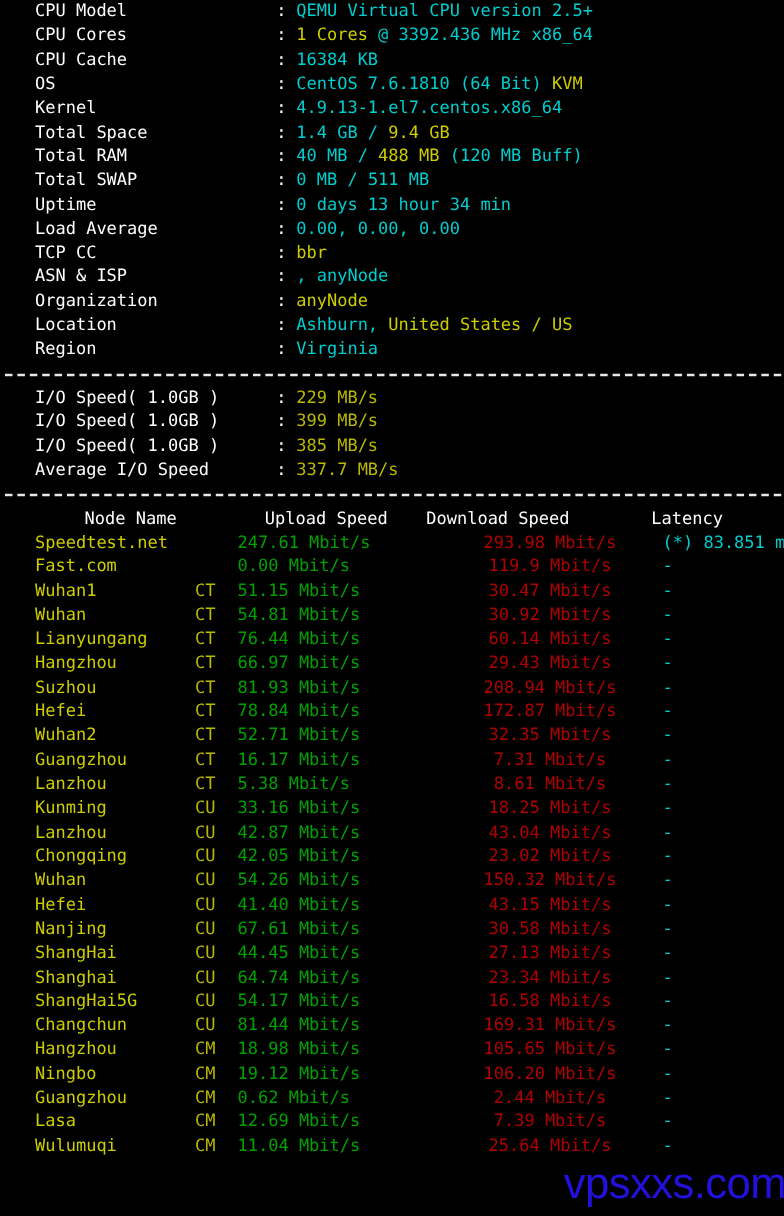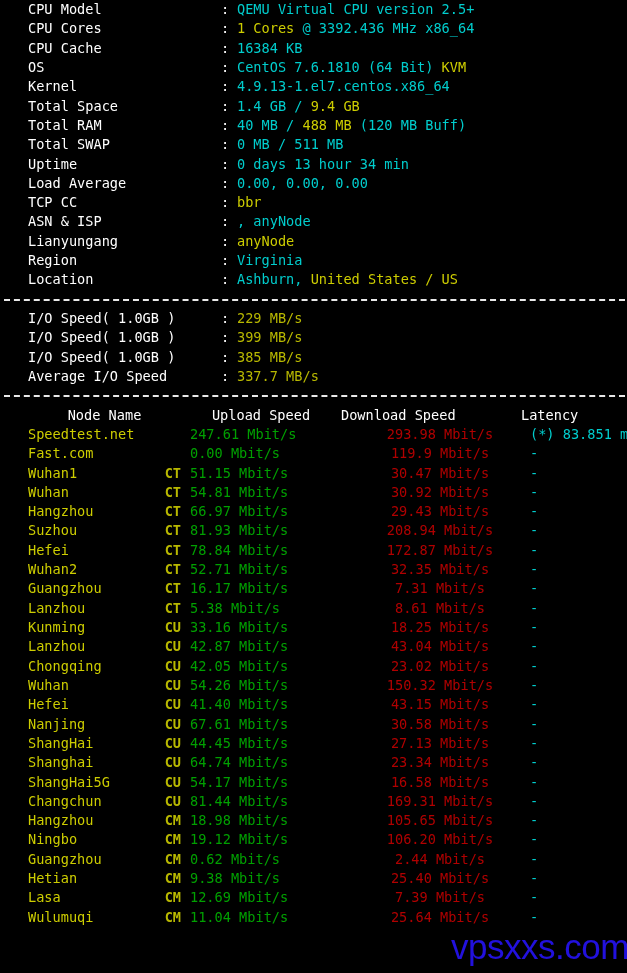--- a/index.html
+++ b/index.html
@@ -55,21 +55,21 @@
   
   .info-label { display: inline-block; width: 193px; color: #ffffff; }
   .info-colon { display: inline-block; width: 16px; color: #ffffff; }
 
   
   .io-label { display: inline-block; width: 193px; color: #ffffff; }
   .io-colon { display: inline-block; width: 16px; color: #ffffff; }
 
   
   .st-node { display: inline-block; width: 128px; }
-  .st-isp  { display: inline-block; width: 25px; text-align: right; font-weight: bold; }
+  .st-isp  { display: inline-block; width: 25px; text-align: left; }
   .st-up   { display: inline-block; width: 160px; padding-left: 9px; }
   .st-down { display: inline-block; width: 180px; }
   .st-lat  { display: inline-block; }
 
   .hdr-node { display: inline-block; width: 153px; color: #ffffff; text-align: center; }
   .hdr-up   { display: inline-block; width: 160px; color: #ffffff; text-align: center; }
   .hdr-down { display: inline-block; width: 180px; color: #ffffff; }
   .hdr-lat  { display: inline-block; color: #ffffff; }
 
   
@@ -98,61 +98,61 @@
       <div class="row"><span class="info-label">CPU Cache</span><span class="info-colon">:</span><span class="c-cyan">16384 KB</span></div>
       <div class="row"><span class="info-label">OS</span><span class="info-colon">:</span><span class="c-cyan">CentOS 7.6.1810 (64 Bit)</span><span class="c-yellow"> KVM</span></div>
       <div class="row"><span class="info-label">Kernel</span><span class="info-colon">:</span><span class="c-cyan">4.9.13-1.el7.centos.x86_64</span></div>
       <div class="row"><span class="info-label">Total Space</span><span class="info-colon">:</span><span class="c-cyan">1.4 GB</span><span class="c-cyan"> / </span><span class="c-yellow">9.4 GB</span></div>
       <div class="row"><span class="info-label">Total RAM</span><span class="info-colon">:</span><span class="c-cyan">40 MB</span><span class="c-cyan"> / </span><span class="c-yellow">488 MB</span><span class="c-cyan"> (120 MB Buff)</span></div>
       <div class="row"><span class="info-label">Total SWAP</span><span class="info-colon">:</span><span class="c-cyan">0 MB</span><span class="c-cyan"> / </span><span class="c-cyan">511 MB</span></div>
       <div class="row"><span class="info-label">Uptime</span><span class="info-colon">:</span><span class="c-cyan">0 days 13 hour 34 min</span></div>
       <div class="row"><span class="info-label">Load Average</span><span class="info-colon">:</span><span class="c-cyan">0.00, 0.00, 0.00</span></div>
       <div class="row"><span class="info-label">TCP CC</span><span class="info-colon">:</span><span class="c-yellow">bbr</span></div>
       <div class="row"><span class="info-label">ASN &amp; ISP</span><span class="info-colon">:</span><span class="c-cyan">, anyNode</span></div>
-      <div class="row"><span class="info-label">Lianyungang</span><span class="info-colon">:</span><span class="c-yellow">anyNode</span></div>
+      <div class="row"><span class="info-label">Organization</span><span class="info-colon">:</span><span class="c-yellow">anyNode</span></div>
+      <div class="row"><span class="info-label">Location</span><span class="info-colon">:</span><span class="c-cyan">Ashburn, </span><span class="c-yellow">United States / US</span></div>
       <div class="row"><span class="info-label">Region</span><span class="info-colon">:</span><span class="c-cyan">Virginia</span></div>
-      <div class="row"><span class="info-label">Location</span><span class="info-colon">:</span><span class="c-cyan">Ashburn, </span><span class="c-yellow">United States / US</span></div>
     </div>
 
   <div class="sep"><span class="dashline"></span></div>
 
   <div id="iospeed-block">
       <div class="row"><span class="io-label">I/O Speed( 1.0GB )</span><span class="io-colon">:</span><span class="c-olive">229 MB/s</span></div>
       <div class="row"><span class="io-label">I/O Speed( 1.0GB )</span><span class="io-colon">:</span><span class="c-olive">399 MB/s</span></div>
       <div class="row"><span class="io-label">I/O Speed( 1.0GB )</span><span class="io-colon">:</span><span class="c-olive">385 MB/s</span></div>
       <div class="row"><span class="io-label">Average I/O Speed</span><span class="io-colon">:</span><span class="c-olive">337.7 MB/s</span></div>
     </div>
 
   <div class="sep"><span class="dashline"></span></div>
 
   <div id="speedtest-block">
       <div class="row"><span class="hdr-node">Node Name</span><span class="hdr-up">Upload Speed</span><span class="hdr-down">Download Speed</span><span class="hdr-lat">Latency</span></div>
       <div class="row"><span class="st-node c-yellow">Speedtest.net</span><span class="st-isp c-olive"></span><span class="st-up c-green">247.61 Mbit/s</span><span class="st-down c-red">293.98 Mbit/s</span><span class="st-lat c-cyan">(*) 83.851 ms</span></div>
       <div class="row"><span class="st-node c-yellow">Fast.com</span><span class="st-isp c-olive"></span><span class="st-up c-green">0.00 Mbit/s</span><span class="st-down c-red">119.9 Mbit/s</span><span class="st-lat c-cyan">-</span></div>
       <div class="row"><span class="st-node c-yellow">Wuhan1</span><span class="st-isp c-olive">CT</span><span class="st-up c-green">51.15 Mbit/s</span><span class="st-down c-red">30.47 Mbit/s</span><span class="st-lat c-cyan">-</span></div>
       <div class="row"><span class="st-node c-yellow">Wuhan</span><span class="st-isp c-olive">CT</span><span class="st-up c-green">54.81 Mbit/s</span><span class="st-down c-red">30.92 Mbit/s</span><span class="st-lat c-cyan">-</span></div>
+      <div class="row"><span class="st-node c-yellow">Lianyungang</span><span class="st-isp c-olive">CT</span><span class="st-up c-green">76.44 Mbit/s</span><span class="st-down c-red">60.14 Mbit/s</span><span class="st-lat c-cyan">-</span></div>
       <div class="row"><span class="st-node c-yellow">Hangzhou</span><span class="st-isp c-olive">CT</span><span class="st-up c-green">66.97 Mbit/s</span><span class="st-down c-red">29.43 Mbit/s</span><span class="st-lat c-cyan">-</span></div>
       <div class="row"><span class="st-node c-yellow">Suzhou</span><span class="st-isp c-olive">CT</span><span class="st-up c-green">81.93 Mbit/s</span><span class="st-down c-red">208.94 Mbit/s</span><span class="st-lat c-cyan">-</span></div>
       <div class="row"><span class="st-node c-yellow">Hefei</span><span class="st-isp c-olive">CT</span><span class="st-up c-green">78.84 Mbit/s</span><span class="st-down c-red">172.87 Mbit/s</span><span class="st-lat c-cyan">-</span></div>
       <div class="row"><span class="st-node c-yellow">Wuhan2</span><span class="st-isp c-olive">CT</span><span class="st-up c-green">52.71 Mbit/s</span><span class="st-down c-red">32.35 Mbit/s</span><span class="st-lat c-cyan">-</span></div>
       <div class="row"><span class="st-node c-yellow">Guangzhou</span><span class="st-isp c-olive">CT</span><span class="st-up c-green">16.17 Mbit/s</span><span class="st-down c-red">7.31 Mbit/s</span><span class="st-lat c-cyan">-</span></div>
       <div class="row"><span class="st-node c-yellow">Lanzhou</span><span class="st-isp c-olive">CT</span><span class="st-up c-green">5.38 Mbit/s</span><span class="st-down c-red">8.61 Mbit/s</span><span class="st-lat c-cyan">-</span></div>
       <div class="row"><span class="st-node c-yellow">Kunming</span><span class="st-isp c-olive">CU</span><span class="st-up c-green">33.16 Mbit/s</span><span class="st-down c-red">18.25 Mbit/s</span><span class="st-lat c-cyan">-</span></div>
       <div class="row"><span class="st-node c-yellow">Lanzhou</span><span class="st-isp c-olive">CU</span><span class="st-up c-green">42.87 Mbit/s</span><span class="st-down c-red">43.04 Mbit/s</span><span class="st-lat c-cyan">-</span></div>
       <div class="row"><span class="st-node c-yellow">Chongqing</span><span class="st-isp c-olive">CU</span><span class="st-up c-green">42.05 Mbit/s</span><span class="st-down c-red">23.02 Mbit/s</span><span class="st-lat c-cyan">-</span></div>
       <div class="row"><span class="st-node c-yellow">Wuhan</span><span class="st-isp c-olive">CU</span><span class="st-up c-green">54.26 Mbit/s</span><span class="st-down c-red">150.32 Mbit/s</span><span class="st-lat c-cyan">-</span></div>
       <div class="row"><span class="st-node c-yellow">Hefei</span><span class="st-isp c-olive">CU</span><span class="st-up c-green">41.40 Mbit/s</span><span class="st-down c-red">43.15 Mbit/s</span><span class="st-lat c-cyan">-</span></div>
       <div class="row"><span class="st-node c-yellow">Nanjing</span><span class="st-isp c-olive">CU</span><span class="st-up c-green">67.61 Mbit/s</span><span class="st-down c-red">30.58 Mbit/s</span><span class="st-lat c-cyan">-</span></div>
       <div class="row"><span class="st-node c-yellow">ShangHai</span><span class="st-isp c-olive">CU</span><span class="st-up c-green">44.45 Mbit/s</span><span class="st-down c-red">27.13 Mbit/s</span><span class="st-lat c-cyan">-</span></div>
       <div class="row"><span class="st-node c-yellow">Shanghai</span><span class="st-isp c-olive">CU</span><span class="st-up c-green">64.74 Mbit/s</span><span class="st-down c-red">23.34 Mbit/s</span><span class="st-lat c-cyan">-</span></div>
       <div class="row"><span class="st-node c-yellow">ShangHai5G</span><span class="st-isp c-olive">CU</span><span class="st-up c-green">54.17 Mbit/s</span><span class="st-down c-red">16.58 Mbit/s</span><span class="st-lat c-cyan">-</span></div>
       <div class="row"><span class="st-node c-yellow">Changchun</span><span class="st-isp c-olive">CU</span><span class="st-up c-green">81.44 Mbit/s</span><span class="st-down c-red">169.31 Mbit/s</span><span class="st-lat c-cyan">-</span></div>
       <div class="row"><span class="st-node c-yellow">Hangzhou</span><span class="st-isp c-olive">CM</span><span class="st-up c-green">18.98 Mbit/s</span><span class="st-down c-red">105.65 Mbit/s</span><span class="st-lat c-cyan">-</span></div>
       <div class="row"><span class="st-node c-yellow">Ningbo</span><span class="st-isp c-olive">CM</span><span class="st-up c-green">19.12 Mbit/s</span><span class="st-down c-red">106.20 Mbit/s</span><span class="st-lat c-cyan">-</span></div>
       <div class="row"><span class="st-node c-yellow">Guangzhou</span><span class="st-isp c-olive">CM</span><span class="st-up c-green">0.62 Mbit/s</span><span class="st-down c-red">2.44 Mbit/s</span><span class="st-lat c-cyan">-</span></div>
-      <div class="row"><span class="st-node c-yellow">Hetian</span><span class="st-isp c-olive">CM</span><span class="st-up c-green">9.38 Mbit/s</span><span class="st-down c-red">25.40 Mbit/s</span><span class="st-lat c-cyan">-</span></div>
       <div class="row"><span class="st-node c-yellow">Lasa</span><span class="st-isp c-olive">CM</span><span class="st-up c-green">12.69 Mbit/s</span><span class="st-down c-red">7.39 Mbit/s</span><span class="st-lat c-cyan">-</span></div>
       <div class="row"><span class="st-node c-yellow">Wulumuqi</span><span class="st-isp c-olive">CM</span><span class="st-up c-green">11.04 Mbit/s</span><span class="st-down c-red">25.64 Mbit/s</span><span class="st-lat c-cyan">-</span></div>
     </div>
 
   <div class="watermark">vpsxxs.com</div>
 
 </div>
 
 </body></html>

